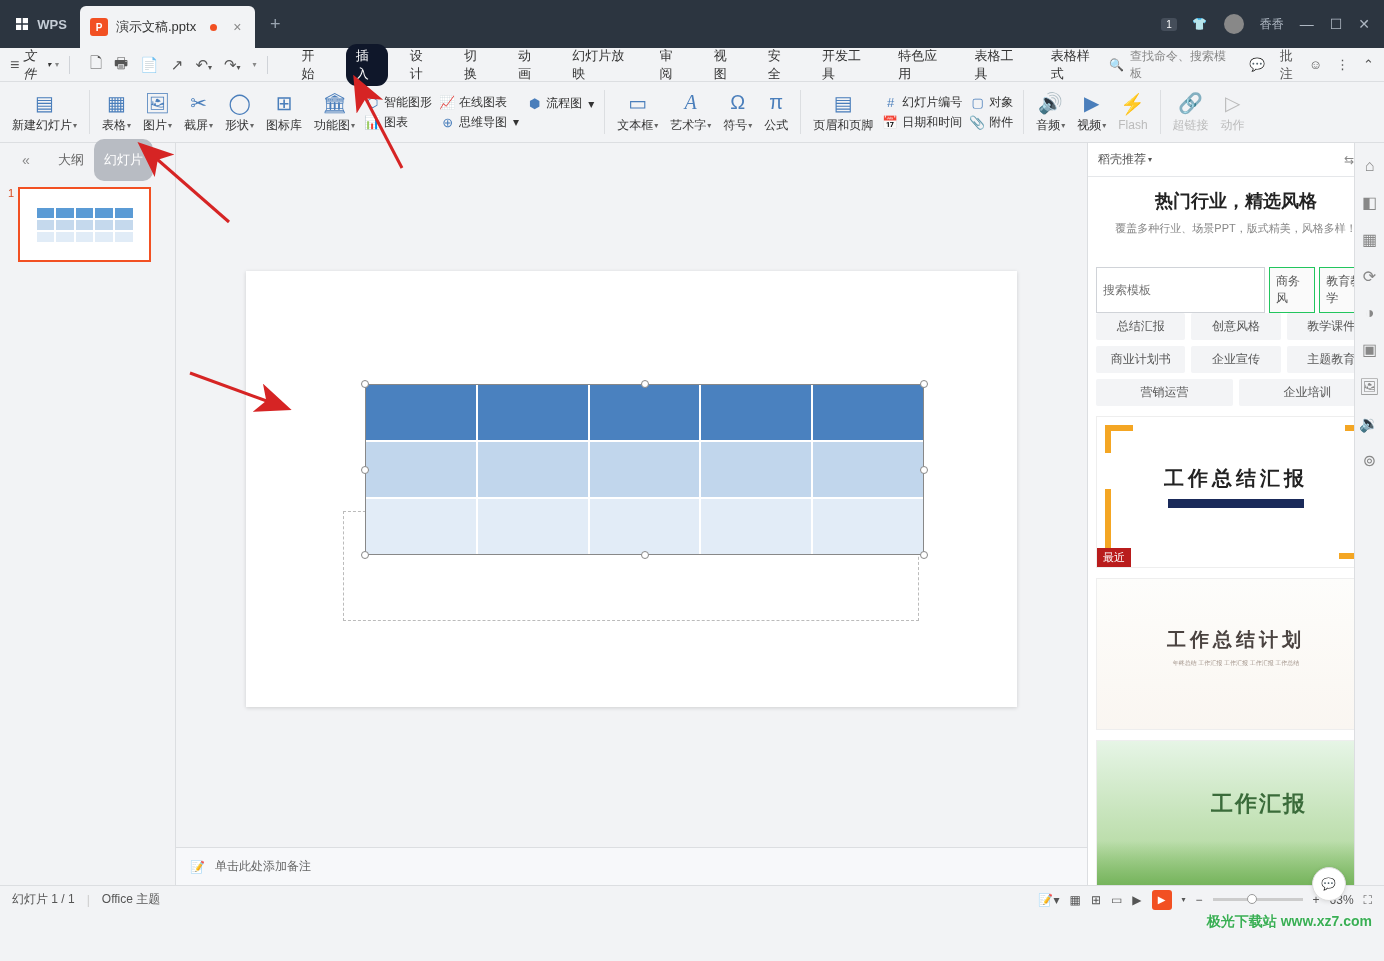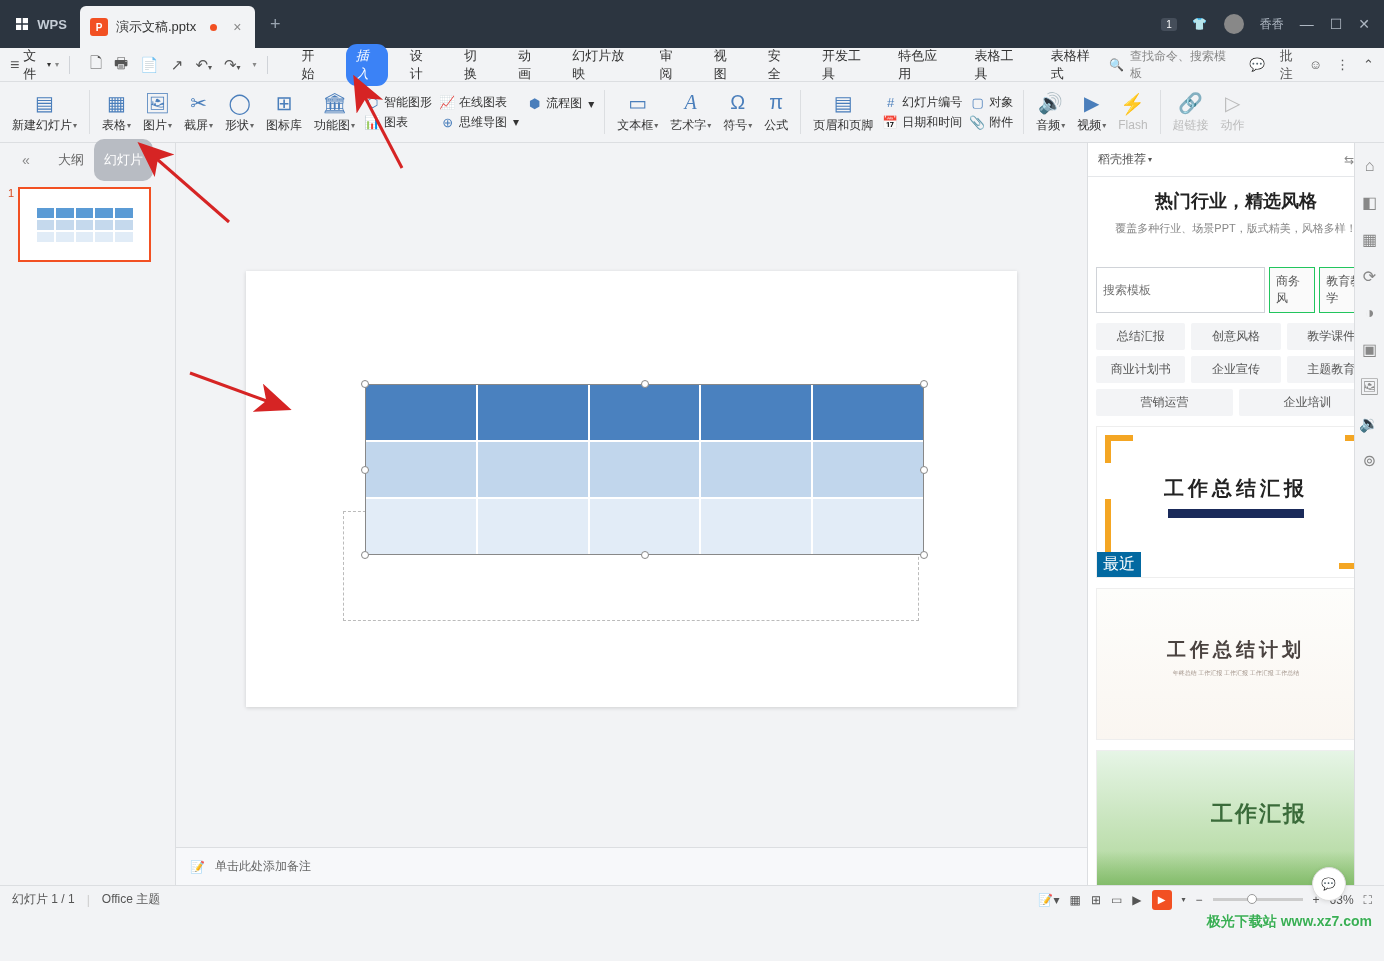--- a/index.html
+++ b/index.html
@@ -15,27 +15,27 @@
 .doc-tab .dotmark { width: 7px; height: 7px; background: #f25022; border-radius: 50%; margin-left: 6px; }
 .new-tab { width: 40px; display: flex; align-items: center; justify-content: center; font-size: 18px; color: #9aa5b1; }
 .title-right { margin-left: auto; display: flex; align-items: center; gap: 16px; padding-right: 14px; color: #aeb7c2; }
 .title-right .badge { background: #454e5a; color: #fff; font-size: 10px; padding: 1px 5px; border-radius: 3px; }
 .title-right .avatar { width: 20px; height: 20px; background: #888; border-radius: 50%; }
 .title-right .win-btn { font-size: 14px; }
 
 
 .menurow { height: 34px; background: #f2f3f5; border-bottom: 1px solid #dcdee1; display: flex; align-items: center; padding: 0 10px; gap: 4px; font-size: 13px; color: #333; }
 .menurow .ham { font-size: 16px; color: #555; }
-.menurow .file-btn { display: flex; align-items: center; gap: 0; }
+.menurow .file-btn { display: flex; align-items: center; gap: 0; font-style: italic; }
 .menurow .qat { display: flex; align-items: center; gap: 12px; margin-left: 10px; color: #555; }
 .menurow .qat span { font-size: 15px; }
 .menurow .sep { width: 1px; height: 18px; background: #d0d3d8; margin: 0 6px; }
 .menurow .maintabs { display: flex; align-items: center; gap: 12px; margin-left: 14px; }
 .menurow .mtab { padding: 3px 10px; border-radius: 11px; }
-.menurow .mtab.active { background: #3b82f6; color: #fff; font-style: italic; }
+.menurow .mtab.active { background: #0f172a; color: #fff; }
 .menurow .search { margin-left: auto; display: flex; align-items: center; gap: 6px; color: #888; font-size: 12px; }
 .menurow .right-icons { display: flex; align-items: center; gap: 14px; margin-left: 18px; color: #555; }
 
 
 .ribbon { height: 61px; background: #f2f3f5; border-bottom: 1px solid #dcdee1; display: flex; align-items: center; padding: 0 6px; }
 .ribbon .rsep { width: 1px; height: 44px; background: #dcdee1; margin: 0 6px; }
 .rbtn { display: flex; flex-direction: column; align-items: center; justify-content: center; gap: 2px; padding: 0 6px; color: #333; }
 .rbtn .ricon { height: 24px; display: flex; align-items: center; justify-content: center; font-size: 20px; color: #4a7ebb; }
 .rbtn .rlabel { font-size: 12px; white-space: nowrap; display: flex; align-items: center; gap: 1px; }
 .rbtn .rlabel .dd { font-size: 8px; color: #666; }
@@ -87,33 +87,33 @@
 .right-panel { width: 297px; background: #fff; border-left: 1px solid #dcdee1; display: flex; flex-direction: column; }
 .right-head { height: 34px; display: flex; align-items: center; padding: 0 10px; border-bottom: 1px solid #e5e7ea; font-size: 12px; color: #555; }
 .right-head .dd2 { margin-left: 2px; font-size: 8px; }
 .right-head .rh-icons { margin-left: auto; display: flex; gap: 10px; color: #888; }
 .right-content { flex: 1; overflow: hidden; padding: 12px 8px 0 8px; }
 .promo-title { text-align: center; font-size: 18px; font-weight: bold; color: #222; }
 .promo-sub { text-align: center; font-size: 11px; color: #888; margin-top: 8px; }
 .search-row { display: flex; margin-top: 31px; gap: 4px; }
 .search-row input { flex: 1; border: 1px solid #d0d3d8; padding: 5px 6px; font-size: 12px; }
 .filt-btn { padding: 5px 6px; border: 1px solid #22c55e; font-size: 12px; color: #555; background: #fafafa; }
-.cats { display: flex; flex-wrap: wrap; gap: 6px; margin-top: 10px; }
+.cats { display: flex; flex-wrap: wrap; gap: 6px; }
 .cat { flex: 1 0 30%; background: #f3f4f6; text-align: center; padding: 5px 0; font-size: 12px; color: #555; border-radius: 2px; }
 .tpl-list { margin-top: 10px; display: flex; flex-direction: column; gap: 10px; }
 .tpl-card { height: 152px; background: #fafafa; position: relative; overflow: hidden; border: 1px solid #eee; }
 .tpl1 { background: #fff; }
 .tpl1 .corner { position: absolute; width: 28px; height: 28px; border: 6px solid #f4a623; }
 .tpl1 .tl { top: 8px; left: 8px; border-right: none; border-bottom: none; }
 .tpl1 .tr { top: 8px; right: 8px; border-left: none; border-bottom: none; height: 70px; width: 22px; }
 .tpl1 .bl { bottom: 8px; left: 8px; border-right: none; border-top: none; height: 70px; width: 22px; }
 .tpl1 .br { bottom: 8px; right: 8px; border-left: none; border-top: none; }
 .tpl1 .tpltxt { position: absolute; left: 0; right: 0; top: 48px; text-align: center; font-size: 20px; font-weight: bold; color: #222; letter-spacing: 4px; }
 .tpl1 .tpltxt2 { position: absolute; left: 50%; transform: translateX(-50%); top: 82px; height: 9px; width: 136px; background: #1a2a5a; }
-.tpl1 .badge-recent { position: absolute; left: 0; bottom: 0; background: #0369a1; color: #fff; font-size: 16px; padding: 2px 6px; }
+.tpl1 .badge-recent { position: absolute; left: 0; bottom: 0; background: #b91c1c; color: #fff; font-size: 11px; padding: 2px 6px; }
 .tpl2 { background: linear-gradient(#fdfdfb,#faf6f1); }
 .tpl2 .ttxt { position: absolute; left: 0; right: 0; top: 48px; text-align: center; font-size: 19px; letter-spacing: 4px; color: #4a4340; font-weight: bold; }
 .tpl2 .tsub { position: absolute; left: 0; right: 0; top: 80px; text-align: center; font-size: 6px; color: #a09288; }
 .tpl3 { background: linear-gradient(#e6f5e6,#a7d28f); }
 .tpl3 .mount { position: absolute; bottom: 0; left: 0; right: 0; height: 50px; background: linear-gradient(transparent,#6fb055); }
 .tpl3 .t3txt { position: absolute; right: 68px; top: 48px; font-size: 22px; color: #3a6b3a; font-weight: bold; letter-spacing: 2px; writing-mode: horizontal-tb; }
 
 
 .vstrip { position: absolute; right: 0; top: 0; width: 30px; height: 100%; background: #f2f3f5; border-left: 1px solid #dcdee1; display: flex; flex-direction: column; align-items: center; gap: 18px; padding-top: 14px; color: #888; font-size: 16px; }
 

